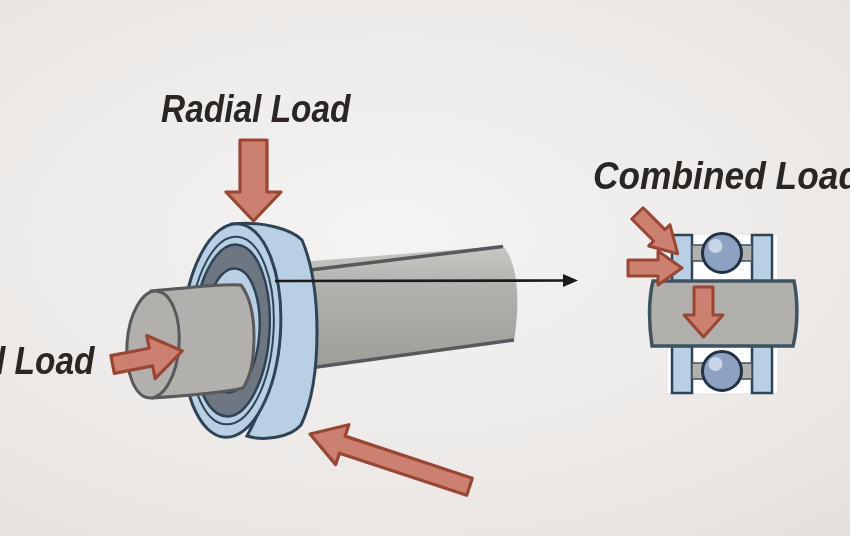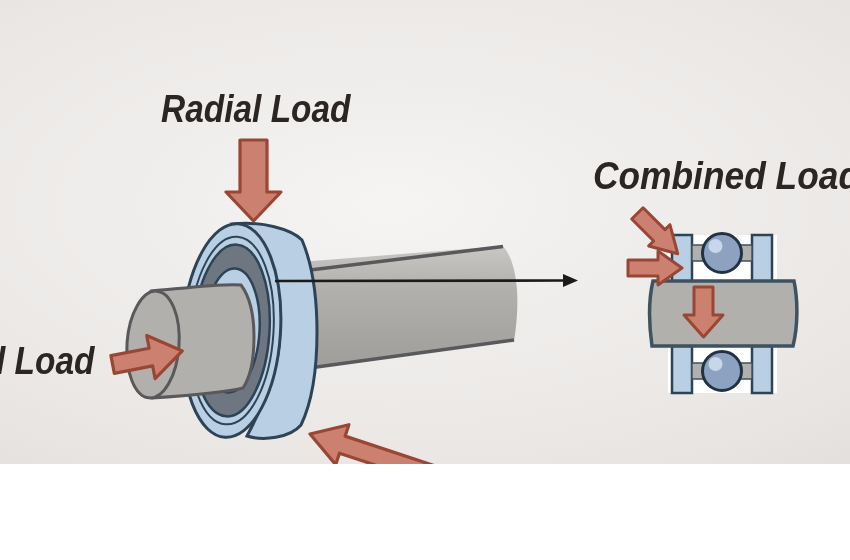--- a/index.html
+++ b/index.html
@@ -1,19 +1,19 @@
 <!DOCTYPE html>
 <html style="--background-center: #f5f4f2; --background-mid: #eae7e5; --background-edge: #d7d3d1; --bearing-fill: #b9cfe3; --bearing-stroke: #2e4456; --ring-dark: #6d7681; --shaft-fill: #b2b0ad; --shaft-light: #c9c7c4; --shaft-dark: #9f9d9a; --shaft-stroke: #59595b; --small-outline: #3f5260; --race-white: #ffffff; --ball-fill: #8da2c1; --ball-highlight: #c7d6e9; --ball-stroke: #203243; --arrow-fill: #cc8170; --arrow-stroke: #9a4634; --axis-color: #1b1b1b; --text-color: #2b2623;"><head>
 <meta charset="utf-8">
 <style>
   html, body { margin: 0; padding: 0; }
   .stage {
     position: relative;
     width: 850px;
-    height: 464px;
+    height: 536px;
     overflow: hidden;
     background: radial-gradient(ellipse 120% 105% at 46% 44%,
                 var(--background-center) 0%,
                 var(--background-mid) 52%,
                 var(--background-edge) 100%);
     font-family: "Liberation Sans", sans-serif;
   }
   .diagram-svg { position: absolute; left: 0; top: 0; }
 
   

